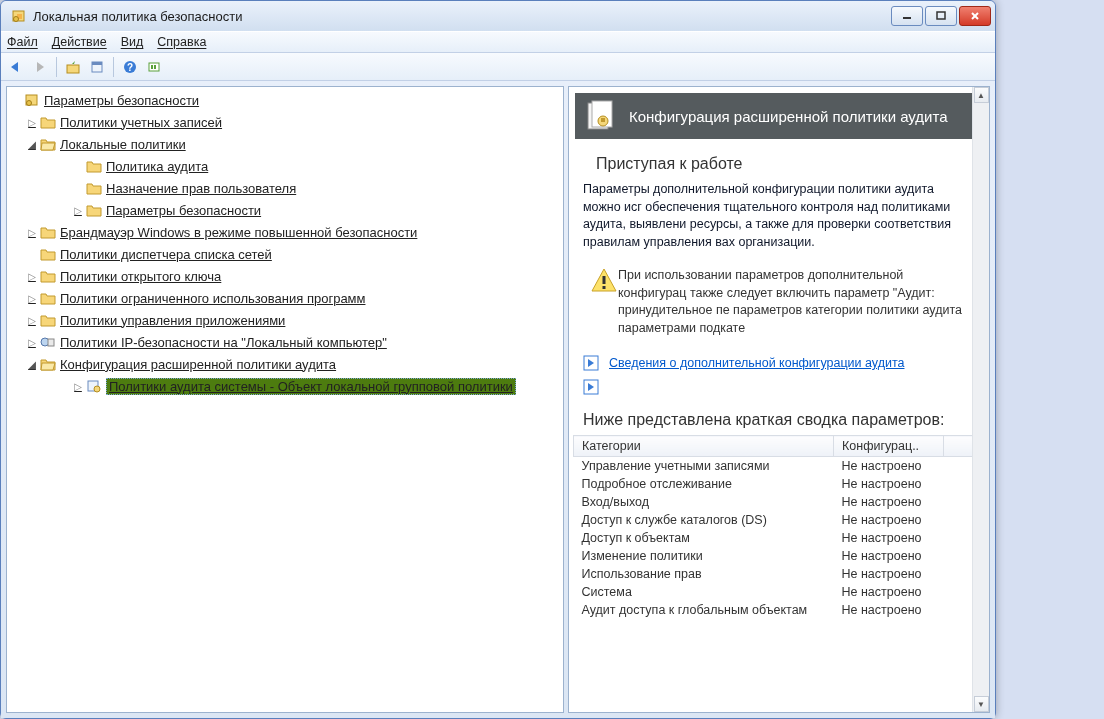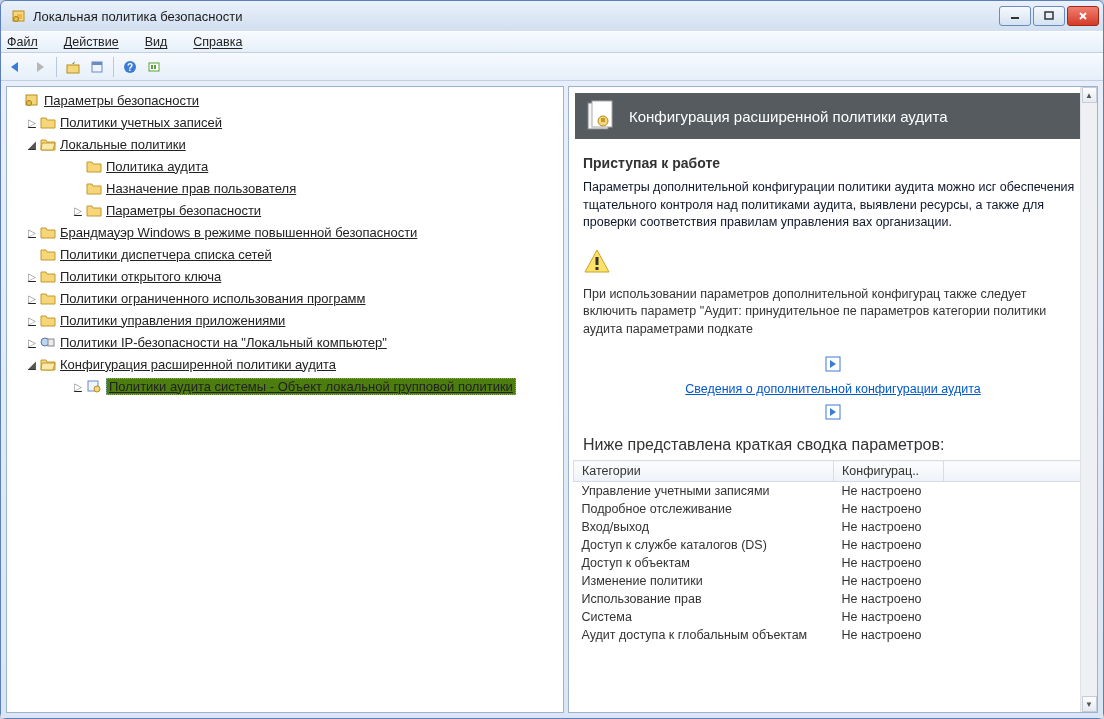--- a/index.html
+++ b/index.html
@@ -1,27 +1,27 @@
 <!DOCTYPE html>
 <html><head>
 <meta charset="utf-8">
 <style>
 * { box-sizing: border-box; margin: 0; padding: 0; font-family: "Segoe UI", Tahoma, sans-serif; }
 body { background: #d6dff2; width: 1104px; height: 719px; overflow: hidden; }
 
-.window { position: absolute; top: 0; left: 0; width: 1104px; height: 719px; background: linear-gradient(#e4ecf7,#c7d6ee); border: 1px solid #5a7fbc; border-radius: 6px; box-shadow: 0 0 8px rgba(0,0,0,0.3); display: flex; flex-direction: column; }
+.window { position: absolute; top: 0; left: 0; width: 996px; height: 719px; background: linear-gradient(#e4ecf7,#c7d6ee); border: 1px solid #5a7fbc; border-radius: 6px; box-shadow: 0 0 8px rgba(0,0,0,0.3); display: flex; flex-direction: column; }
 
 .titlebar { height: 30px; display: flex; align-items: center; padding: 0 4px; background: linear-gradient(#eaf1fb,#d1dff0); border-top-left-radius: 6px; border-top-right-radius: 6px; }
 .titlebar .icon { width: 16px; height: 16px; margin: 0 6px; display:flex; align-items:center; justify-content:center;}
 .titlebar .title { font-size: 13px; color: #1a1a1a; flex: 1; }
 .win-buttons { display: flex; gap: 2px; }
 .win-btn { width: 32px; height: 20px; border: 1px solid #6a8bbf; border-radius: 3px; display: flex; align-items: center; justify-content: center; font-size: 10px; color:#333; background: linear-gradient(#f6f9fd,#d6e2f1); }
 .win-btn.close { background: linear-gradient(#f08070,#d43b28); color: #fff; border-color:#a02818;}
 
-.menubar { height: 22px; background: linear-gradient(#f7fafe,#e6eff9); display: flex; align-items: center; padding: 0 6px; gap: 26px; font-size: 12.5px; border-top:1px solid #fff; border-bottom:1px solid #c2d0e6;}
+.menubar { height: 22px; background: linear-gradient(#f7fafe,#e6eff9); display: flex; align-items: center; padding: 0 6px; gap: 14px; font-size: 12.5px; border-top:1px solid #fff; border-bottom:1px solid #c2d0e6;}
 .menubar span { text-decoration: underline; text-underline-offset:2px; cursor: default; color:#222;}
 
 .toolbar { height: 28px; background: linear-gradient(#f7fafe,#e6eff9); display: flex; align-items: center; padding: 0 4px; gap: 2px; border-bottom:1px solid #c2d0e6;}
 .tbtn { width: 22px; height: 22px; border: 1px solid transparent; display:flex; align-items:center; justify-content:center; border-radius:2px;}
 .tsep{width:1px;height:20px;background:#b8c8de;margin:0 3px;}
 
 .content { flex:1; padding:5px; display:flex; gap:4px; background: linear-gradient(#e8effa,#dbe6f4);}
 .panel { background:#fff; border:1px solid #9cb2ce; flex-shrink:0;}
 .tree-panel { width: 558px; height: 100%; overflow:hidden;}
 .right-panel { flex:1; height:100%; position:relative; overflow:hidden;}
@@ -32,27 +32,27 @@
 .tree-item .arrow.open{color:#555;}
 .tree-item .ico{width:17px;height:16px;margin-right:4px;display:flex;align-items:center;justify-content:center;}
 .tree-item.selected .label{background:#4d7c0f;border:1px dotted #7aa5d6;padding:0 2px;}
 .lvl0{padding-left:2px;} .lvl1{padding-left:18px;} .lvl2{padding-left:36px;margin-left:28px;}
 
 .right-inner{position:absolute;inset:0;background:#fff;overflow:hidden;}
 .header-band { background:#555b5e; height:46px; margin:6px 6px 0 6px; display:flex; align-items:center; padding:0 10px; gap:10px;}
 .header-band .hicon{width:34px;height:34px;}
 .header-band .htext{color:#fff;font-size:15px;}
 
-.section-title{font-weight:bold;font-size:14px;padding:16px 14px 8px;color:#333;}
+.section-title{font-weight:normal;font-size:16px;padding:16px 27px 8px;color:#333;}
 .body-text{font-size:12.5px;color:#0f172a;padding:0 14px 10px;line-height:1.4;}
-.warning{display:flex;gap:12px;padding:6px 14px 14px;align-items:flex-start;flex-direction:column;}
+.warning{display:flex;padding:6px 21px 14px;align-items:flex-start;}
 .warning .wicon{width:28px;flex-shrink:0;}
 .warning .wtext{font-size:12.5px;color:#333;line-height:1.4;}
 
-.link-row{display:flex;align-items:center;gap:10px;padding:4px 14px;font-size:12.5px;flex-direction:column;}
+.link-row{display:flex;align-items:center;gap:10px;padding:4px 14px;font-size:12.5px;}
 .link-row .aicon{width:16px;height:16px;flex-shrink:0;}
 .link-row a{color:#0058cc;text-decoration:underline;}
 
 .summary-label{font-size:16px;padding:12px 14px 6px;color:#333;}
 .tbl{width:calc(100% - 8px);border-collapse:collapse;font-size:12.5px;margin-left:4px;}
 .tbl th{text-align:left;font-weight:400;background:linear-gradient(#fdfdfe,#eef2f8);border:1px solid #d8dde5;padding:3px 8px;color:#333;}
 .tbl td{padding:2px 8px;color:#333;}
 
 .vscroll{position:absolute;right:0;top:0;bottom:0;width:17px;background:#eef0f3;border-left:1px solid #dfe3e8;display:flex;flex-direction:column;justify-content:space-between;align-items:center;}
 .vscroll .sbtn{width:15px;height:16px;background:linear-gradient(#fbfcfd,#e7ebf0);border:1px solid #c6cdd8;display:flex;align-items:center;justify-content:center;font-size:8px;color:#555;}

